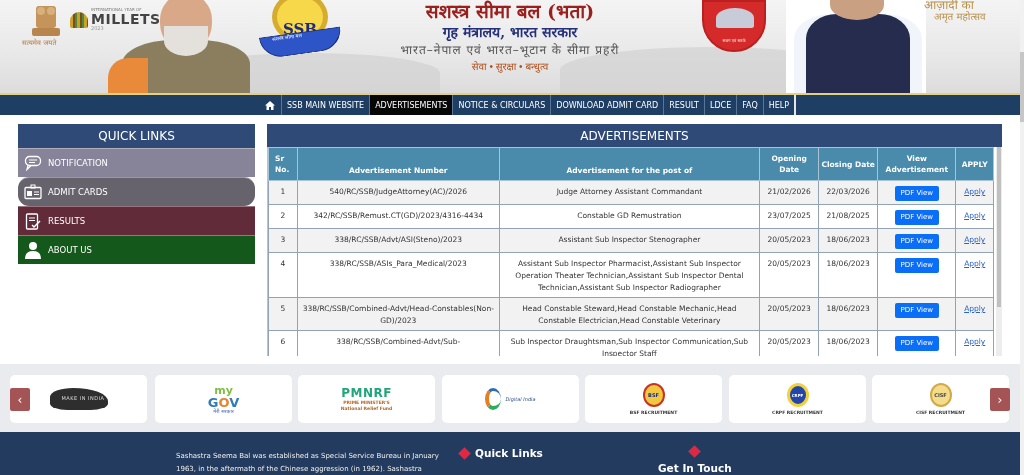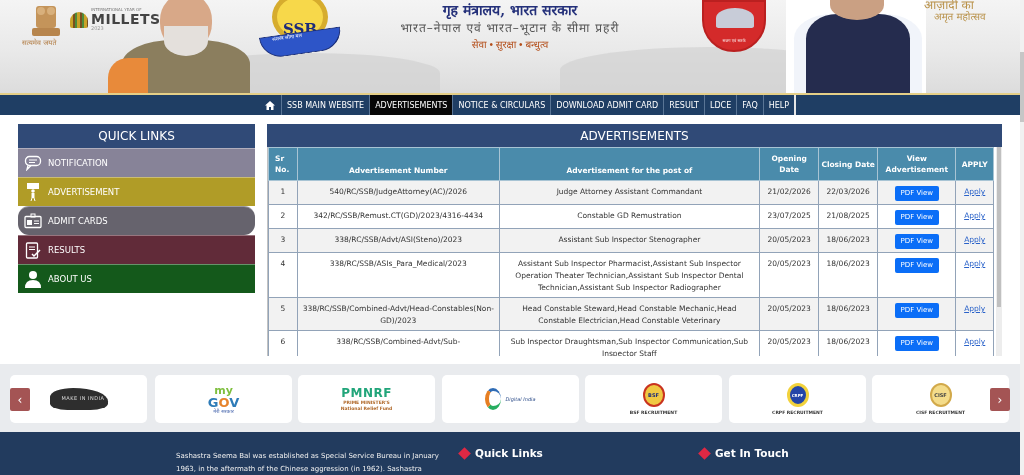--- a/index.html
+++ b/index.html
@@ -146,20 +146,21 @@
   </div>
 
   <div class="ssb-logo">
     <div class="wreath"></div>
     <div class="ssb-txt">SSB</div>
     <div class="ribbon"></div>
     <div class="ribbon-txt">सशस्त्र सीमा बल</div>
   </div>
 
   <div class="title-block">
+    <div class="title-main">सशस्त्र सीमा बल (भता)</div>
     <div class="title-ministry">गृह मंत्रालय, भारत सरकार</div>
     <div class="title-border">भारत–नेपाल एवं भारत–भूटान के सीमा प्रहरी</div>
     <div class="title-motto">सेवा • सुरक्षा • बन्धुत्व</div>
   </div>
 
   <div class="shield">
     <div class="eagle"></div>
     <div class="shield-txt">सजग एवं सतर्क</div>
   </div>
 
@@ -199,32 +200,20 @@
   <div class="ql ql-notif">
     <span class="ico">
       <svg width="18" height="16" viewBox="0 0 18 16">
           <rect x="1.5" y="1.5" width="15" height="9" rx="4" fill="none" stroke="#fff" stroke-width="1.3"></rect>
           <path d="M4 10.5 L3 14.5 L7 10.5" fill="none" stroke="#fff" stroke-width="1.3"></path>
           <line x1="5" y1="5" x2="13" y2="5" stroke="#fff"></line>
           <line x1="5" y1="7.5" x2="11" y2="7.5" stroke="#fff"></line>
         </svg>
     </span>
     <span>NOTIFICATION</span>
-  </div>
-  <div class="ql ql-adv">
-    <span class="ico">
-      <svg width="14" height="18" viewBox="0 0 14 18">
-          <rect x="1" y="0" width="12" height="6" fill="#fff"></rect>
-          <circle cx="7" cy="8" r="1.8" fill="#fff"></circle>
-          <rect x="5.5" y="10" width="3" height="5" fill="#fff"></rect>
-          <line x1="6" y1="15" x2="5" y2="18" stroke="#fff"></line>
-          <line x1="8" y1="15" x2="9" y2="18" stroke="#fff"></line>
-        </svg>
-    </span>
-    <span>ADVERTISEMENT</span>
   </div>
   <div class="ql ql-admit">
     <span class="ico">
       <svg width="18" height="16" viewBox="0 0 18 16">
           <rect x="1" y="3.5" width="16" height="11" rx="1" fill="none" stroke="#fff" stroke-width="1.3"></rect>
           <rect x="7" y="1" width="4" height="3" fill="none" stroke="#fff"></rect>
           <rect x="3" y="7" width="5" height="5" fill="#fff"></rect>
           <line x1="10" y1="8" x2="15" y2="8" stroke="#fff"></line>
           <line x1="10" y1="10.5" x2="15" y2="10.5" stroke="#fff"></line>
         </svg>
@@ -385,21 +374,21 @@
   <div class="car-btn" style="left:10px;">‹</div>
   <div class="car-btn" style="left:990px;">›</div>
 </div>
 
 <div class="footer">
   <div class="footer-about">Sashastra Seema Bal was established as Special Service Bureau in January 1963, in the aftermath of the Chinese aggression (in 1962). Sashastra</div>
   <div class="footer-h" style="left:460px;">
     <span class="diamond"></span>
     <span>Quick Links</span>
   </div>
-  <div class="footer-h" style="left:700px;">
+  <div class="footer-h" style="left:658px;flex-direction:column;">
     <span class="diamond"></span>
     <span>Get In Touch</span>
   </div>
 </div>
 
 <div class="page-scroll">
     <div class="thumb"></div>
   </div>
 
 </body></html>

